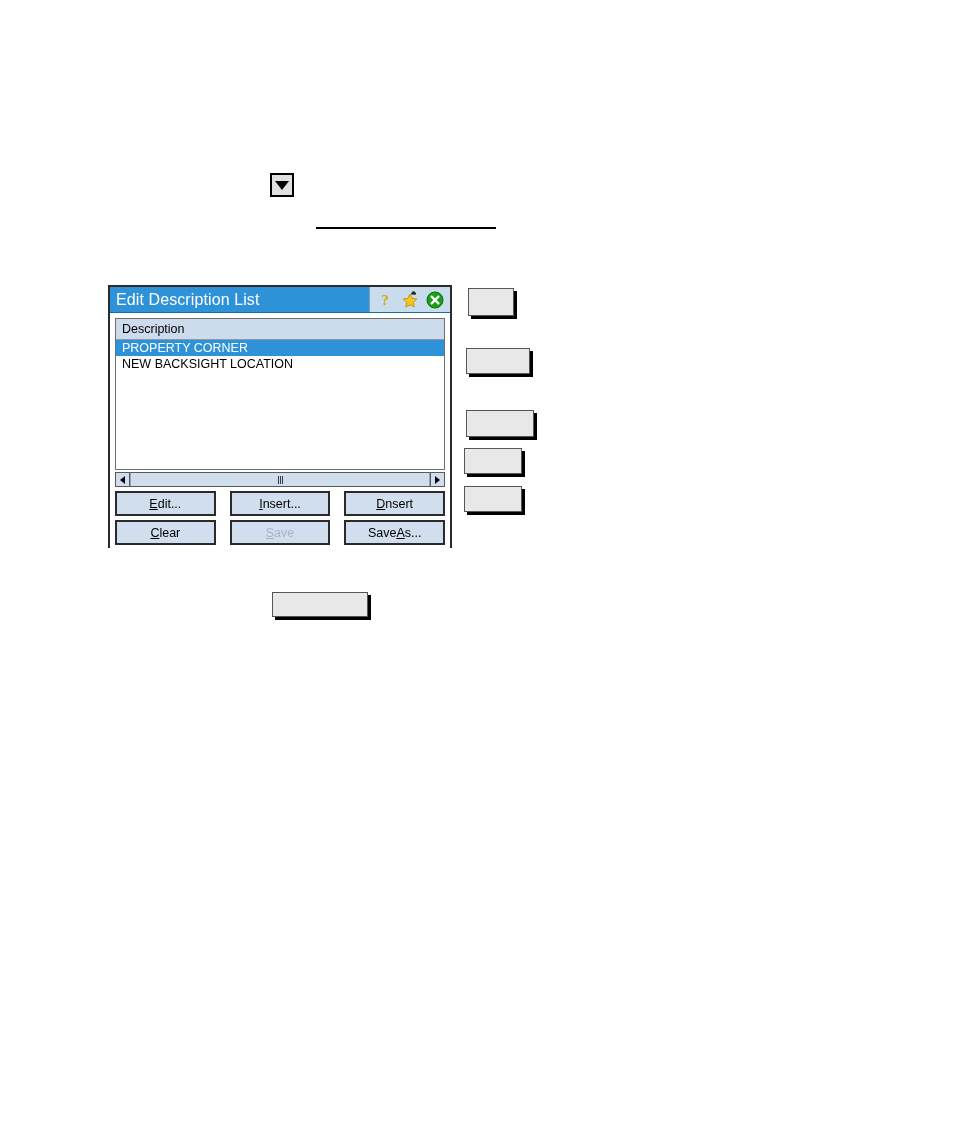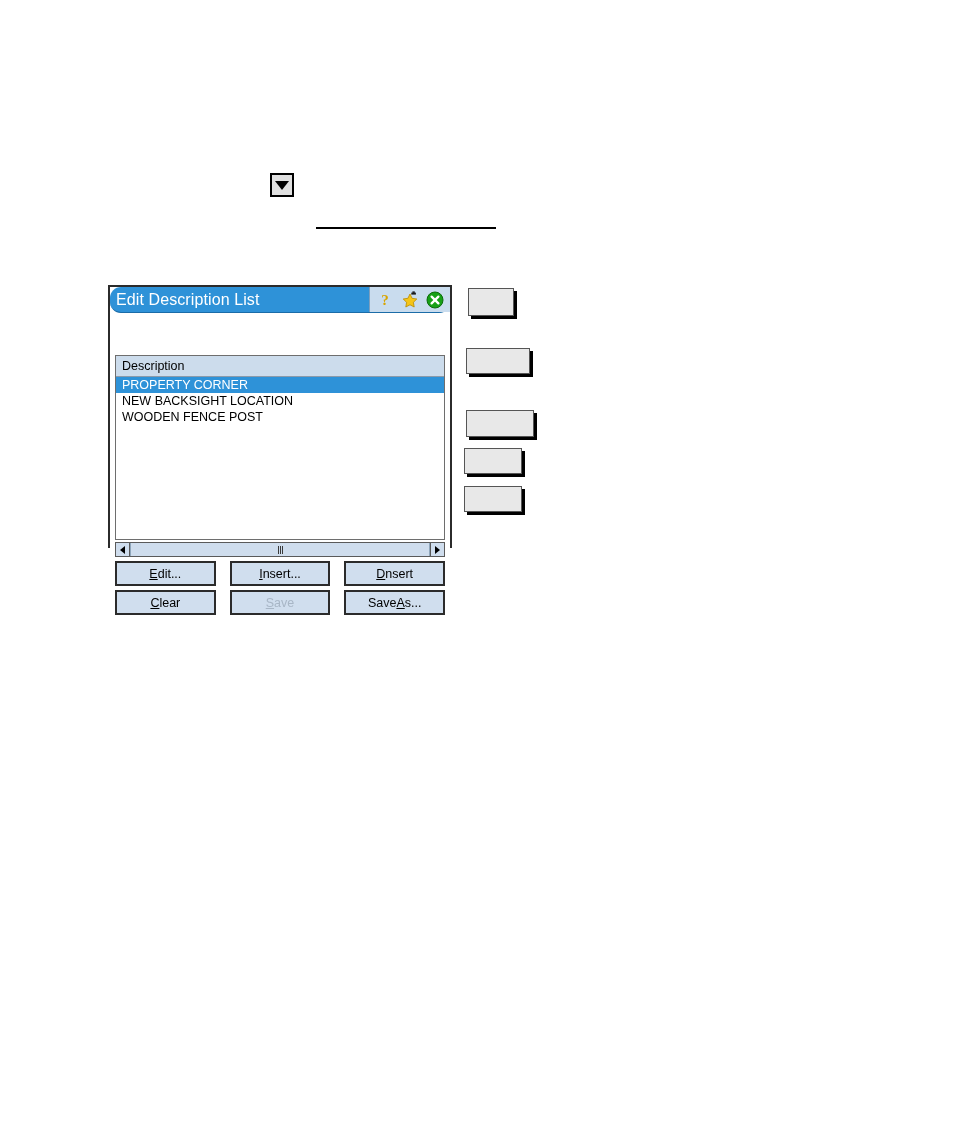--- a/index.html
+++ b/index.html
@@ -72,21 +72,20 @@
     flex-direction: column;
   }
 
   .titlebar {
     height: 25px;
     background: #2e92d8;
     display: flex;
     align-items: center;
     flex: 0 0 auto;
     border-bottom: 1px solid #1b6ca8;
-    border-radius: 11px;
   }
   .titlebar .title {
     color: #ffffff;
     font-size: 16px;
     padding-left: 6px;
     white-space: nowrap;
     letter-spacing: 0.1px;
     flex: 1 1 auto;
   }
   .titlebar .sysicons {
@@ -108,22 +107,21 @@
     background: #ffffff;
     box-sizing: border-box;
   }
 
   .listbox {
     border: 1px solid #6e6e6e;
     background: #ffffff;
     box-sizing: border-box;
     display: flex;
     flex-direction: column;
-    height: 185px;
-    margin-top: 37px;
+    height: 152px;
   }
   .col-header {
     background: #ccdcec;
     border-bottom: 1px solid #8a9aaa;
     font-size: 12.5px;
     color: #000000;
     padding: 3px 0 3px 6px;
     flex: 0 0 auto;
   }
   .rows {
@@ -277,21 +275,20 @@
     </span>
   </div>
 
   <div class="client">
 
     <div class="listbox">
       <div class="col-header">Description</div>
       <div class="rows" id="list-rows">
           <div class="row selected">PROPERTY CORNER</div>
           <div class="row">NEW BACKSIGHT LOCATION</div>
-          <div class="row">WOODEN FENCE POST</div>
         </div>
     </div>
 
     <div class="hscroll">
       <div class="sb-btn">
         <span class="ar-l"></span>
       </div>
       <div class="sb-track">
         <div class="sb-thumb">
           <span class="grip">

